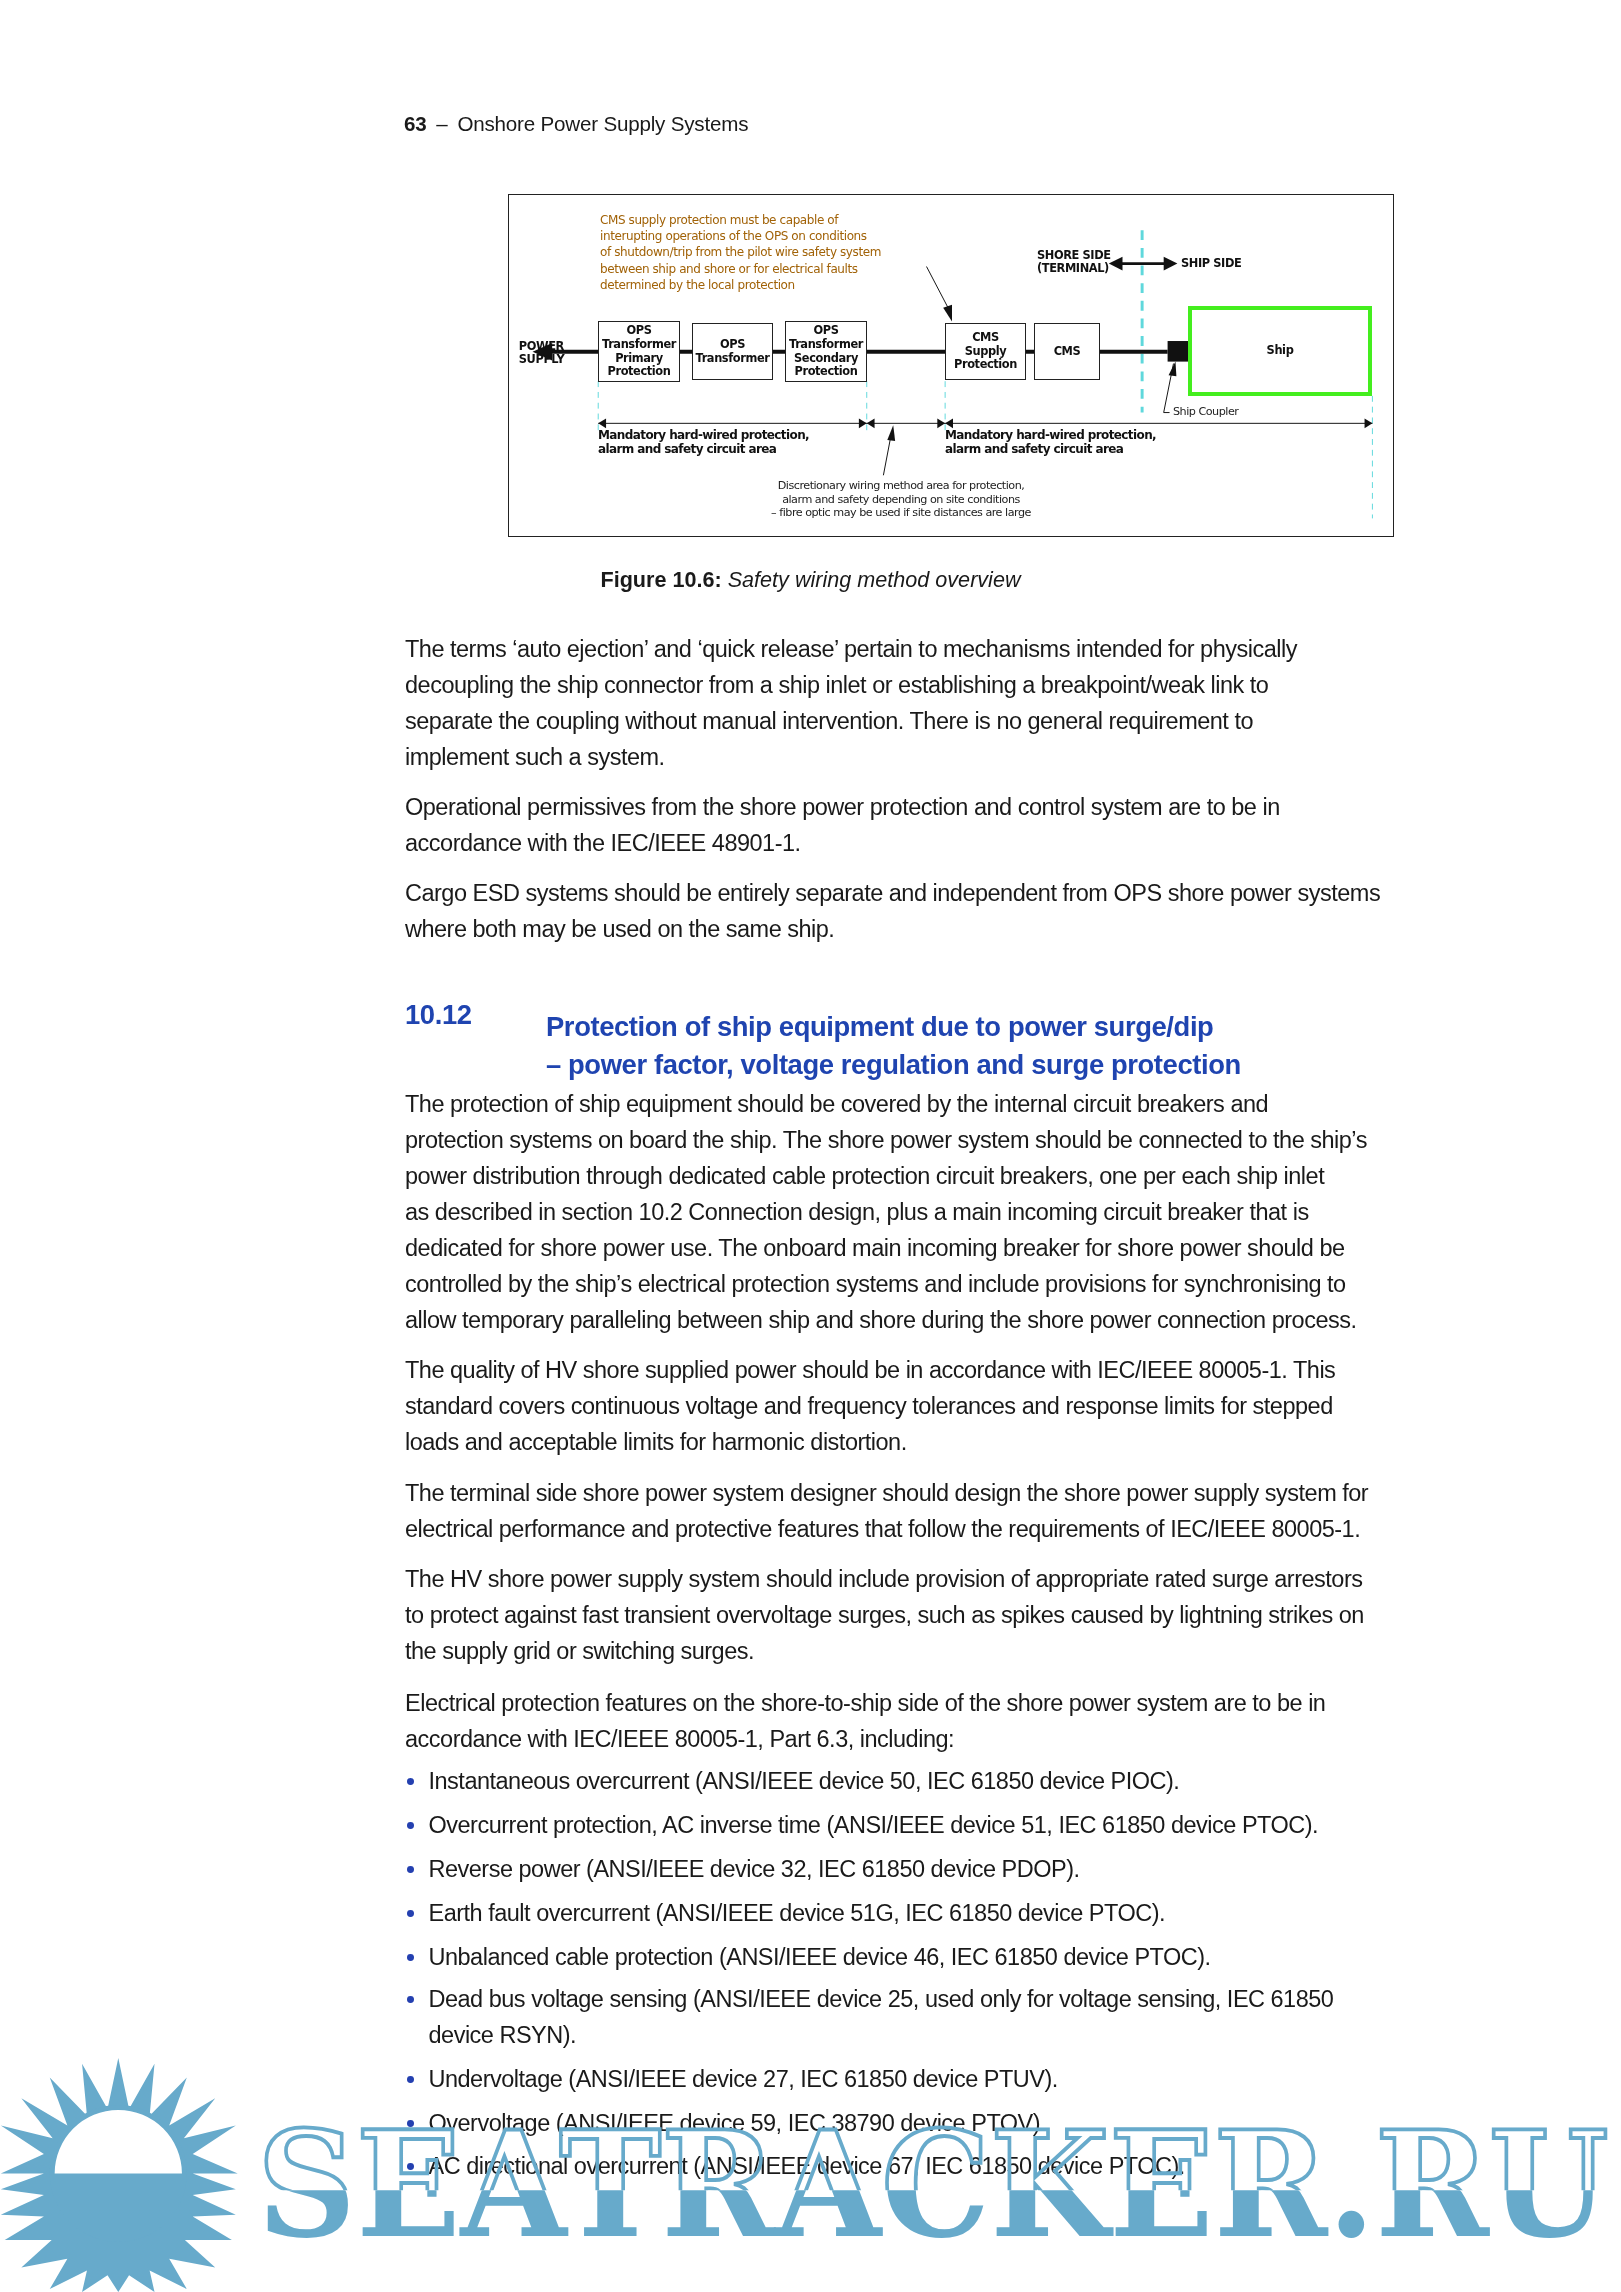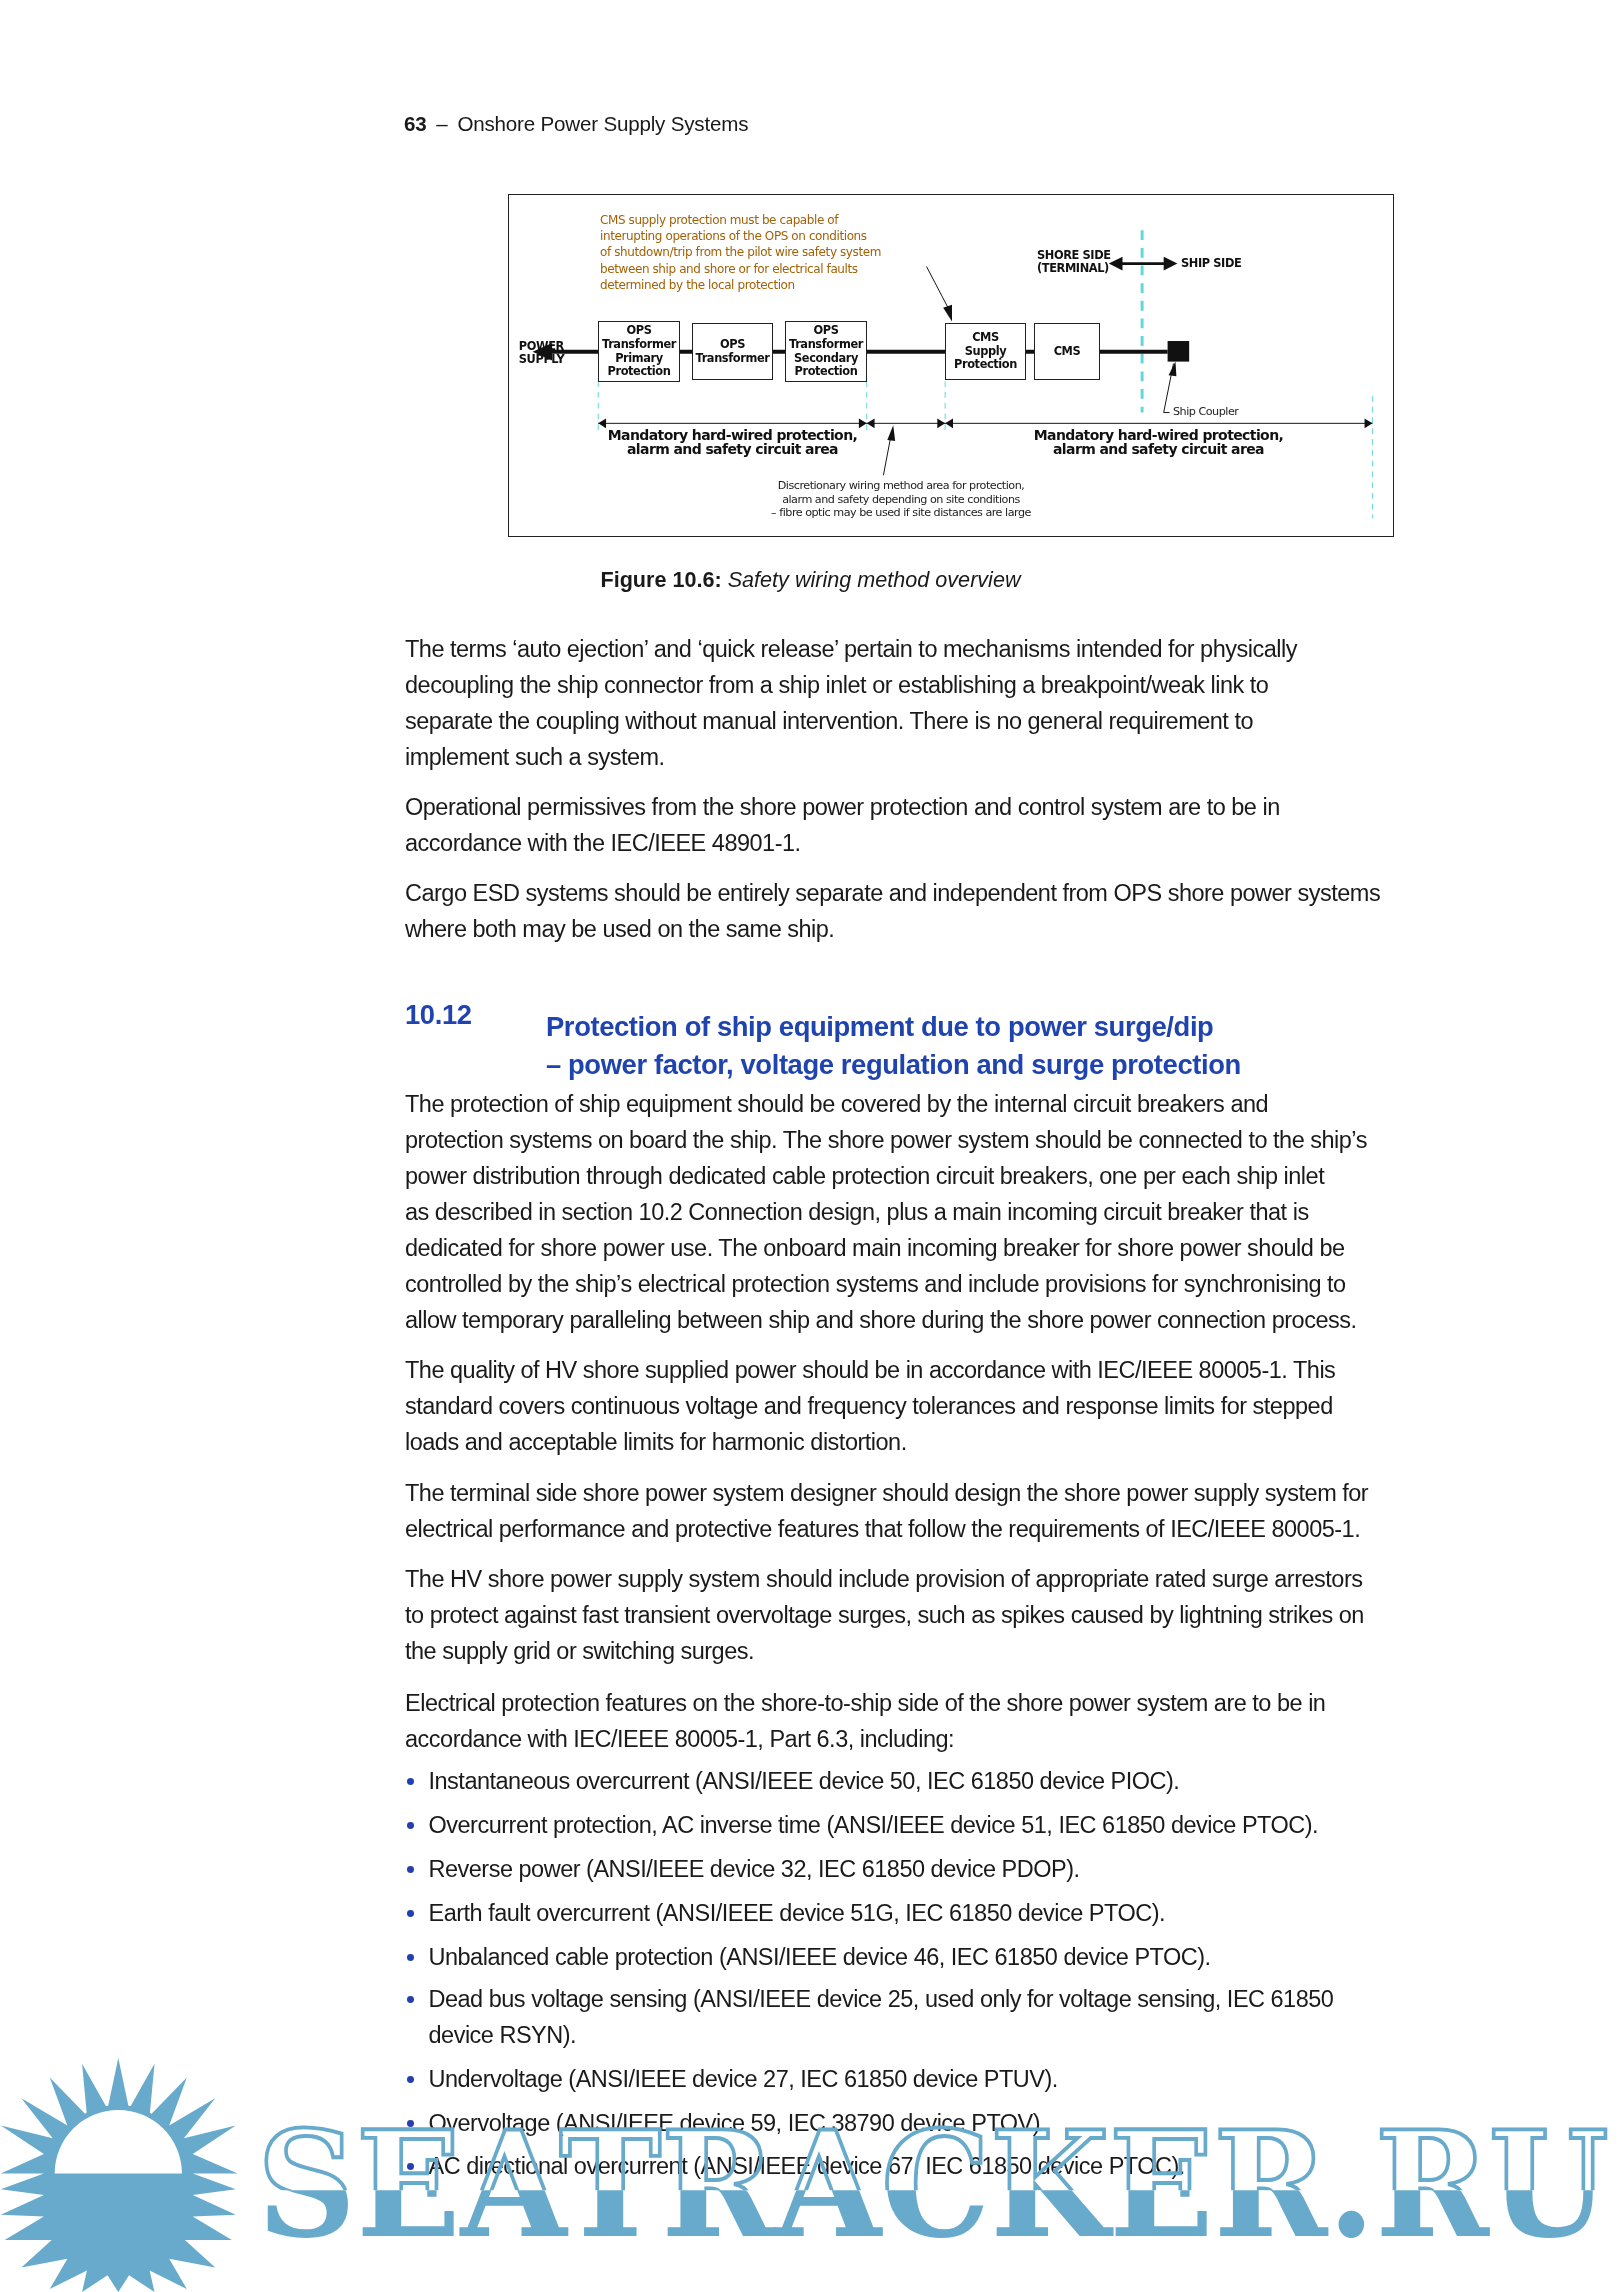--- a/index.html
+++ b/index.html
@@ -10,21 +10,21 @@
   .running-head .num { font-weight:bold; }
   .running-head .dash { margin:0 9.8px; }
 
   
   .diagram { left:508px; top:194px; width:886px; height:343px; border:1.5px solid #222; box-sizing:border-box; }
   .d-note { font-family:"DejaVu Sans", sans-serif; font-size:12px; line-height:16.3px; color:#a16207; white-space:pre; letter-spacing:-0.4px; }
   .d-box { position:absolute; border:1.3px solid #222; background:#fff; box-sizing:border-box;
            display:flex; align-items:center; justify-content:center; text-align:center;
            font-family:"DejaVu Sans", sans-serif; font-weight:bold; font-size:11.4px; line-height:13.7px; letter-spacing:-0.4px; color:#111; white-space:pre; }
   .d-label-bold { font-family:"DejaVu Sans", sans-serif; font-weight:bold; font-size:11.4px; line-height:13.2px; letter-spacing:-0.4px; color:#111; white-space:pre; }
-  .d-caption { font-family:"DejaVu Sans", sans-serif; font-weight:bold; font-size:14px; line-height:13.7px; letter-spacing:-0.6px; text-align:center; white-space:pre; color:#111; }
+  .d-caption { font-family:"DejaVu Sans", sans-serif; font-weight:bold; font-size:12px; line-height:13.7px; letter-spacing:-0.6px; white-space:pre; color:#111; }
   .d-small { font-family:"DejaVu Sans", sans-serif; font-size:11.2px; line-height:13.7px; letter-spacing:-0.5px; text-align:center; white-space:pre; color:#222; }
   .ship-box { border:4.9px solid #44ee1e; font-weight:bold; }
 
   .fig-caption { left:0; width:1621px; top:567px; text-align:center; font-size:21.6px; }
   .fig-caption .lbl { font-weight:bold; }
   .fig-caption .ttl { font-style:italic; }
 
   .para { left:405px; width:1137px; font-size:23.5px; line-height:36px; letter-spacing:-0.5px; white-space:pre; color:#1a1a1a; }
   .heading { left:405px; top:996px; color:#1f44b0; font-weight:bold; font-size:27.4px; line-height:38px; letter-spacing:-0.4px; }
   .heading .hnum { position:absolute; left:0; top:0; }
@@ -99,20 +99,21 @@
   <div class="d-box" style="left:183px;top:128px;width:81px;height:57px">OPS
 Transformer</div>
   <div class="d-box" style="left:276px;top:126px;width:82px;height:61px">OPS
 Transformer
 Secondary
 Protection</div>
   <div class="d-box" style="left:436px;top:128px;width:81px;height:57px">CMS
 Supply
 Protection</div>
   <div class="d-box" style="left:525px;top:128px;width:66px;height:57px">CMS</div>
+  <div class="d-box ship-box" style="left:679px;top:111px;width:184px;height:90px">Ship</div>
 
   <div class="abs d-label-bold" style="left:528px;top:54px">SHORE SIDE
 (TERMINAL)</div>
   <div class="abs d-label-bold" style="left:672px;top:62px">SHIP SIDE</div>
   <div class="abs d-small" style="left:664px;top:210px;text-align:left">Ship Coupler</div>
 
   <div class="abs d-caption" style="left:89px;width:269px;top:234px">Mandatory hard-wired protection,
 alarm and safety circuit area</div>
   <div class="abs d-caption" style="left:436px;width:427px;top:234px">Mandatory hard-wired protection,
 alarm and safety circuit area</div>

